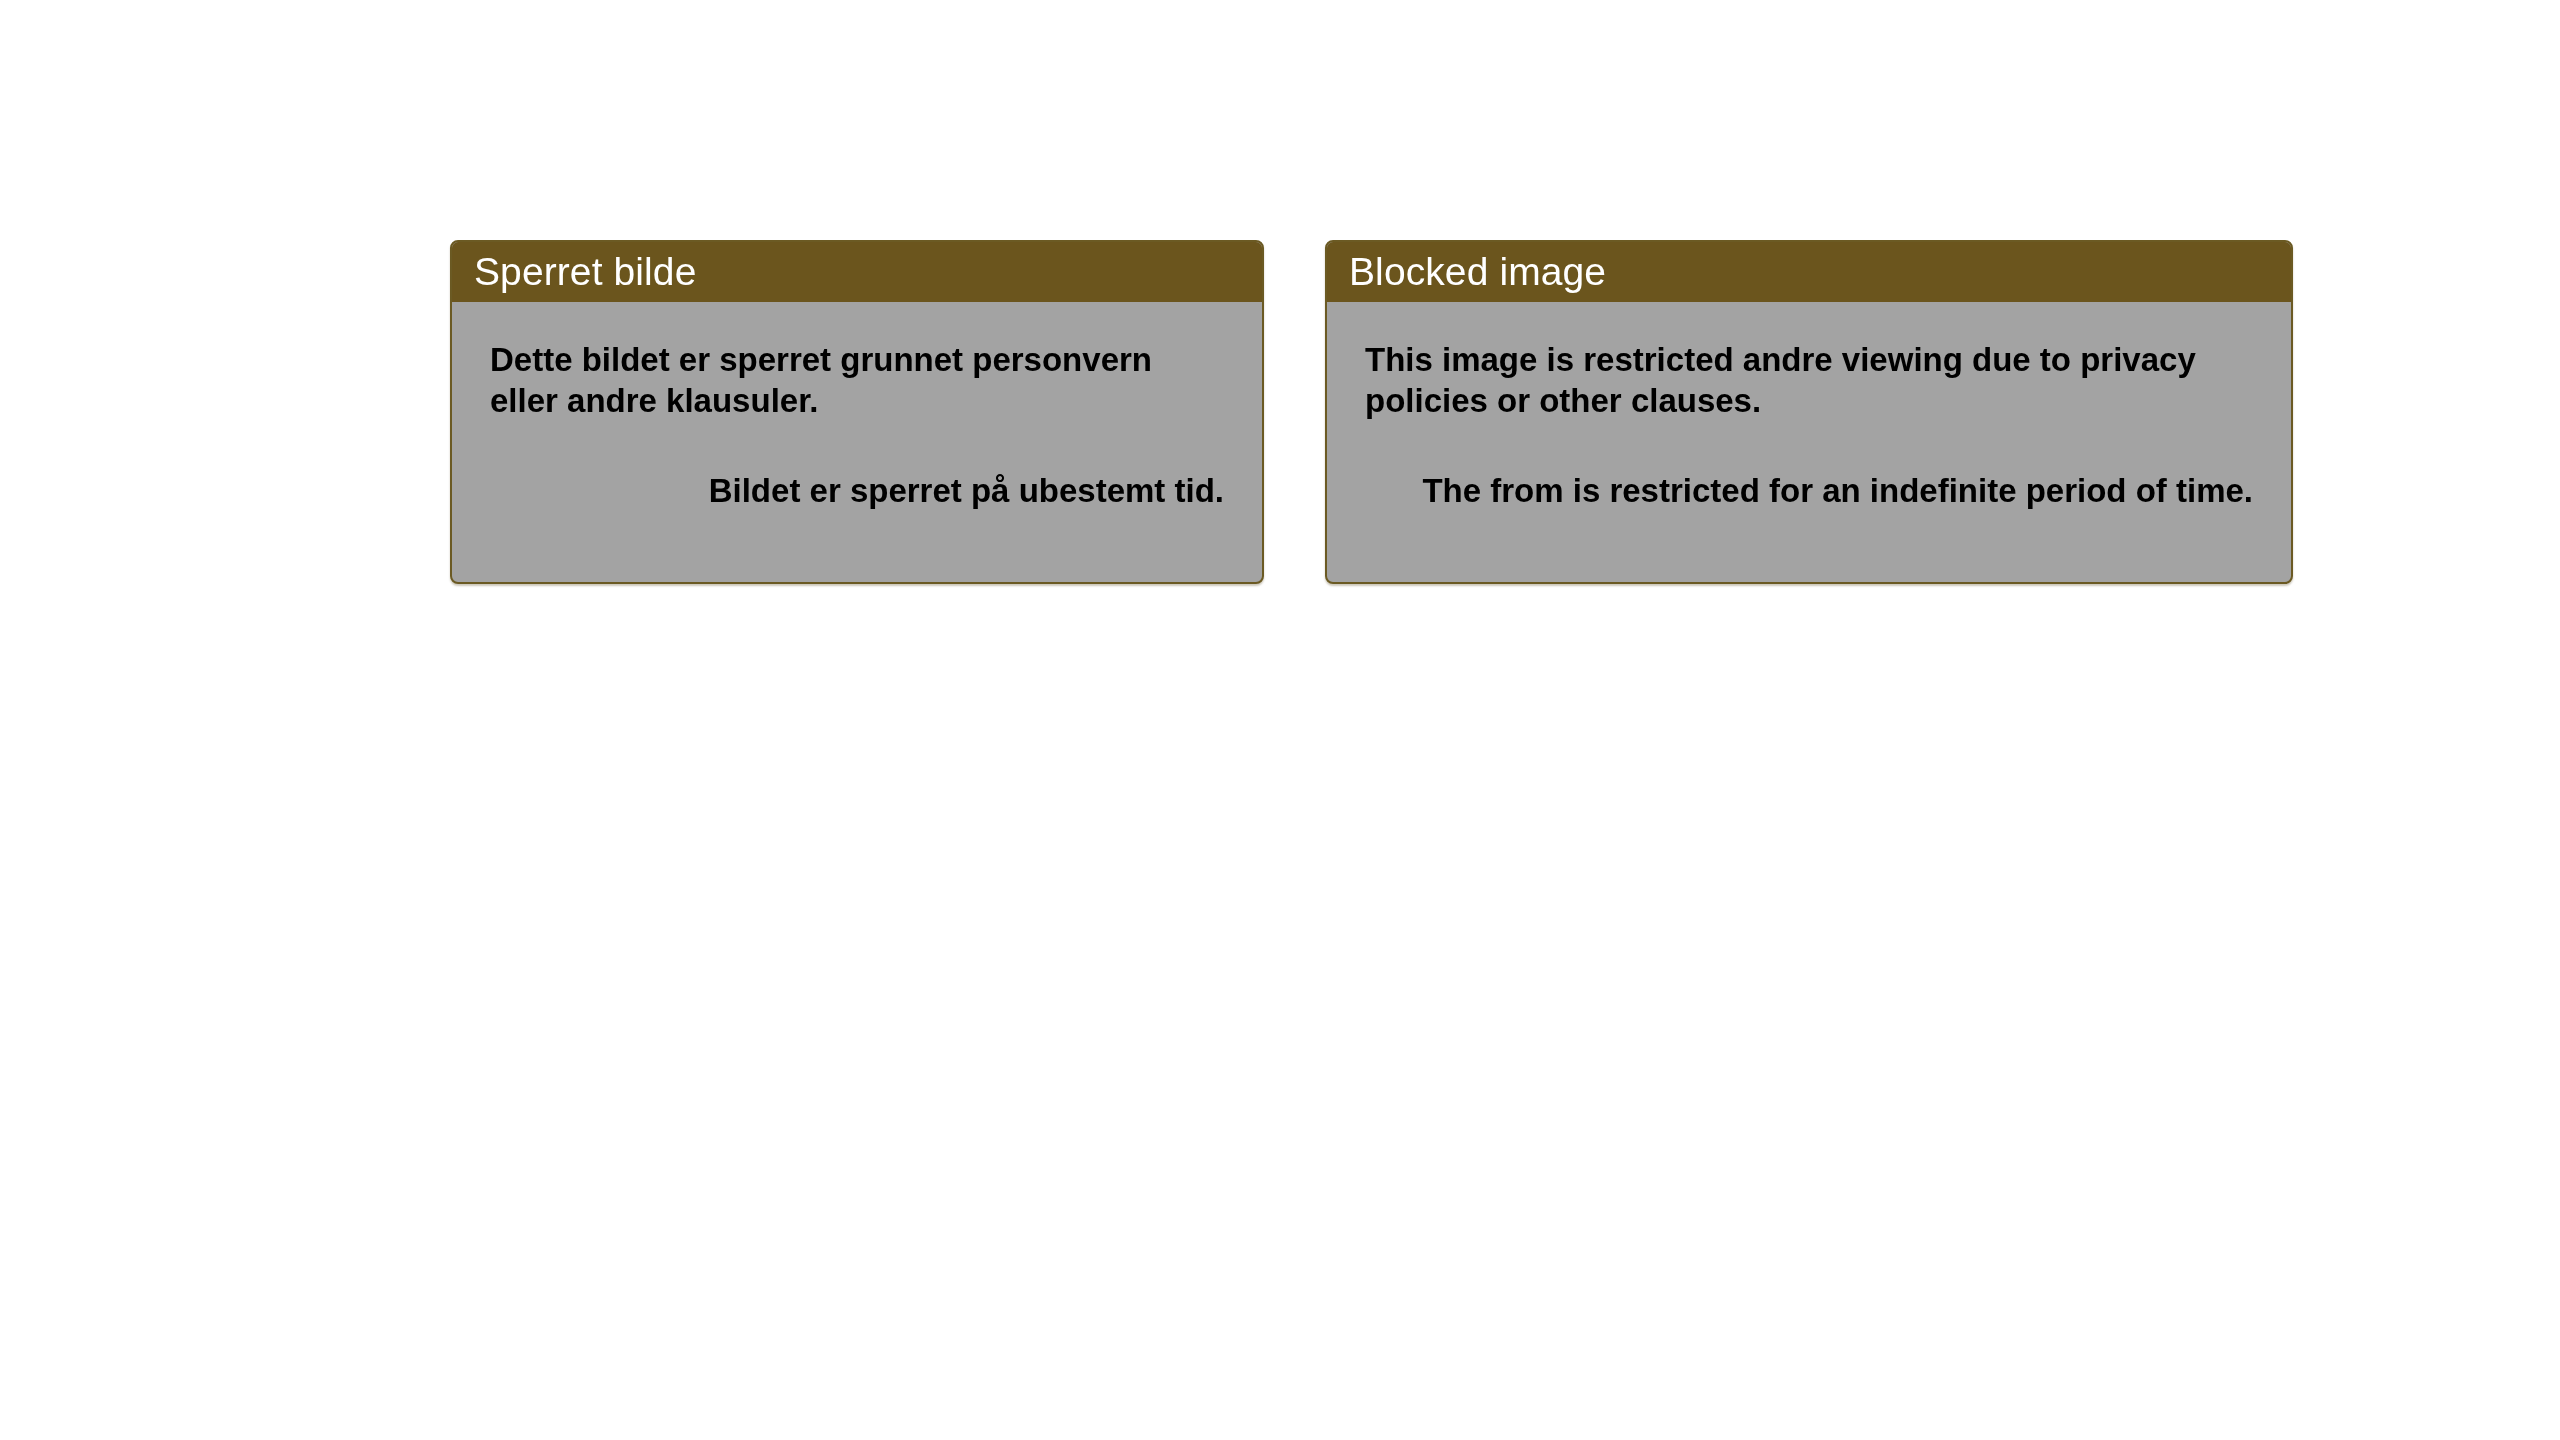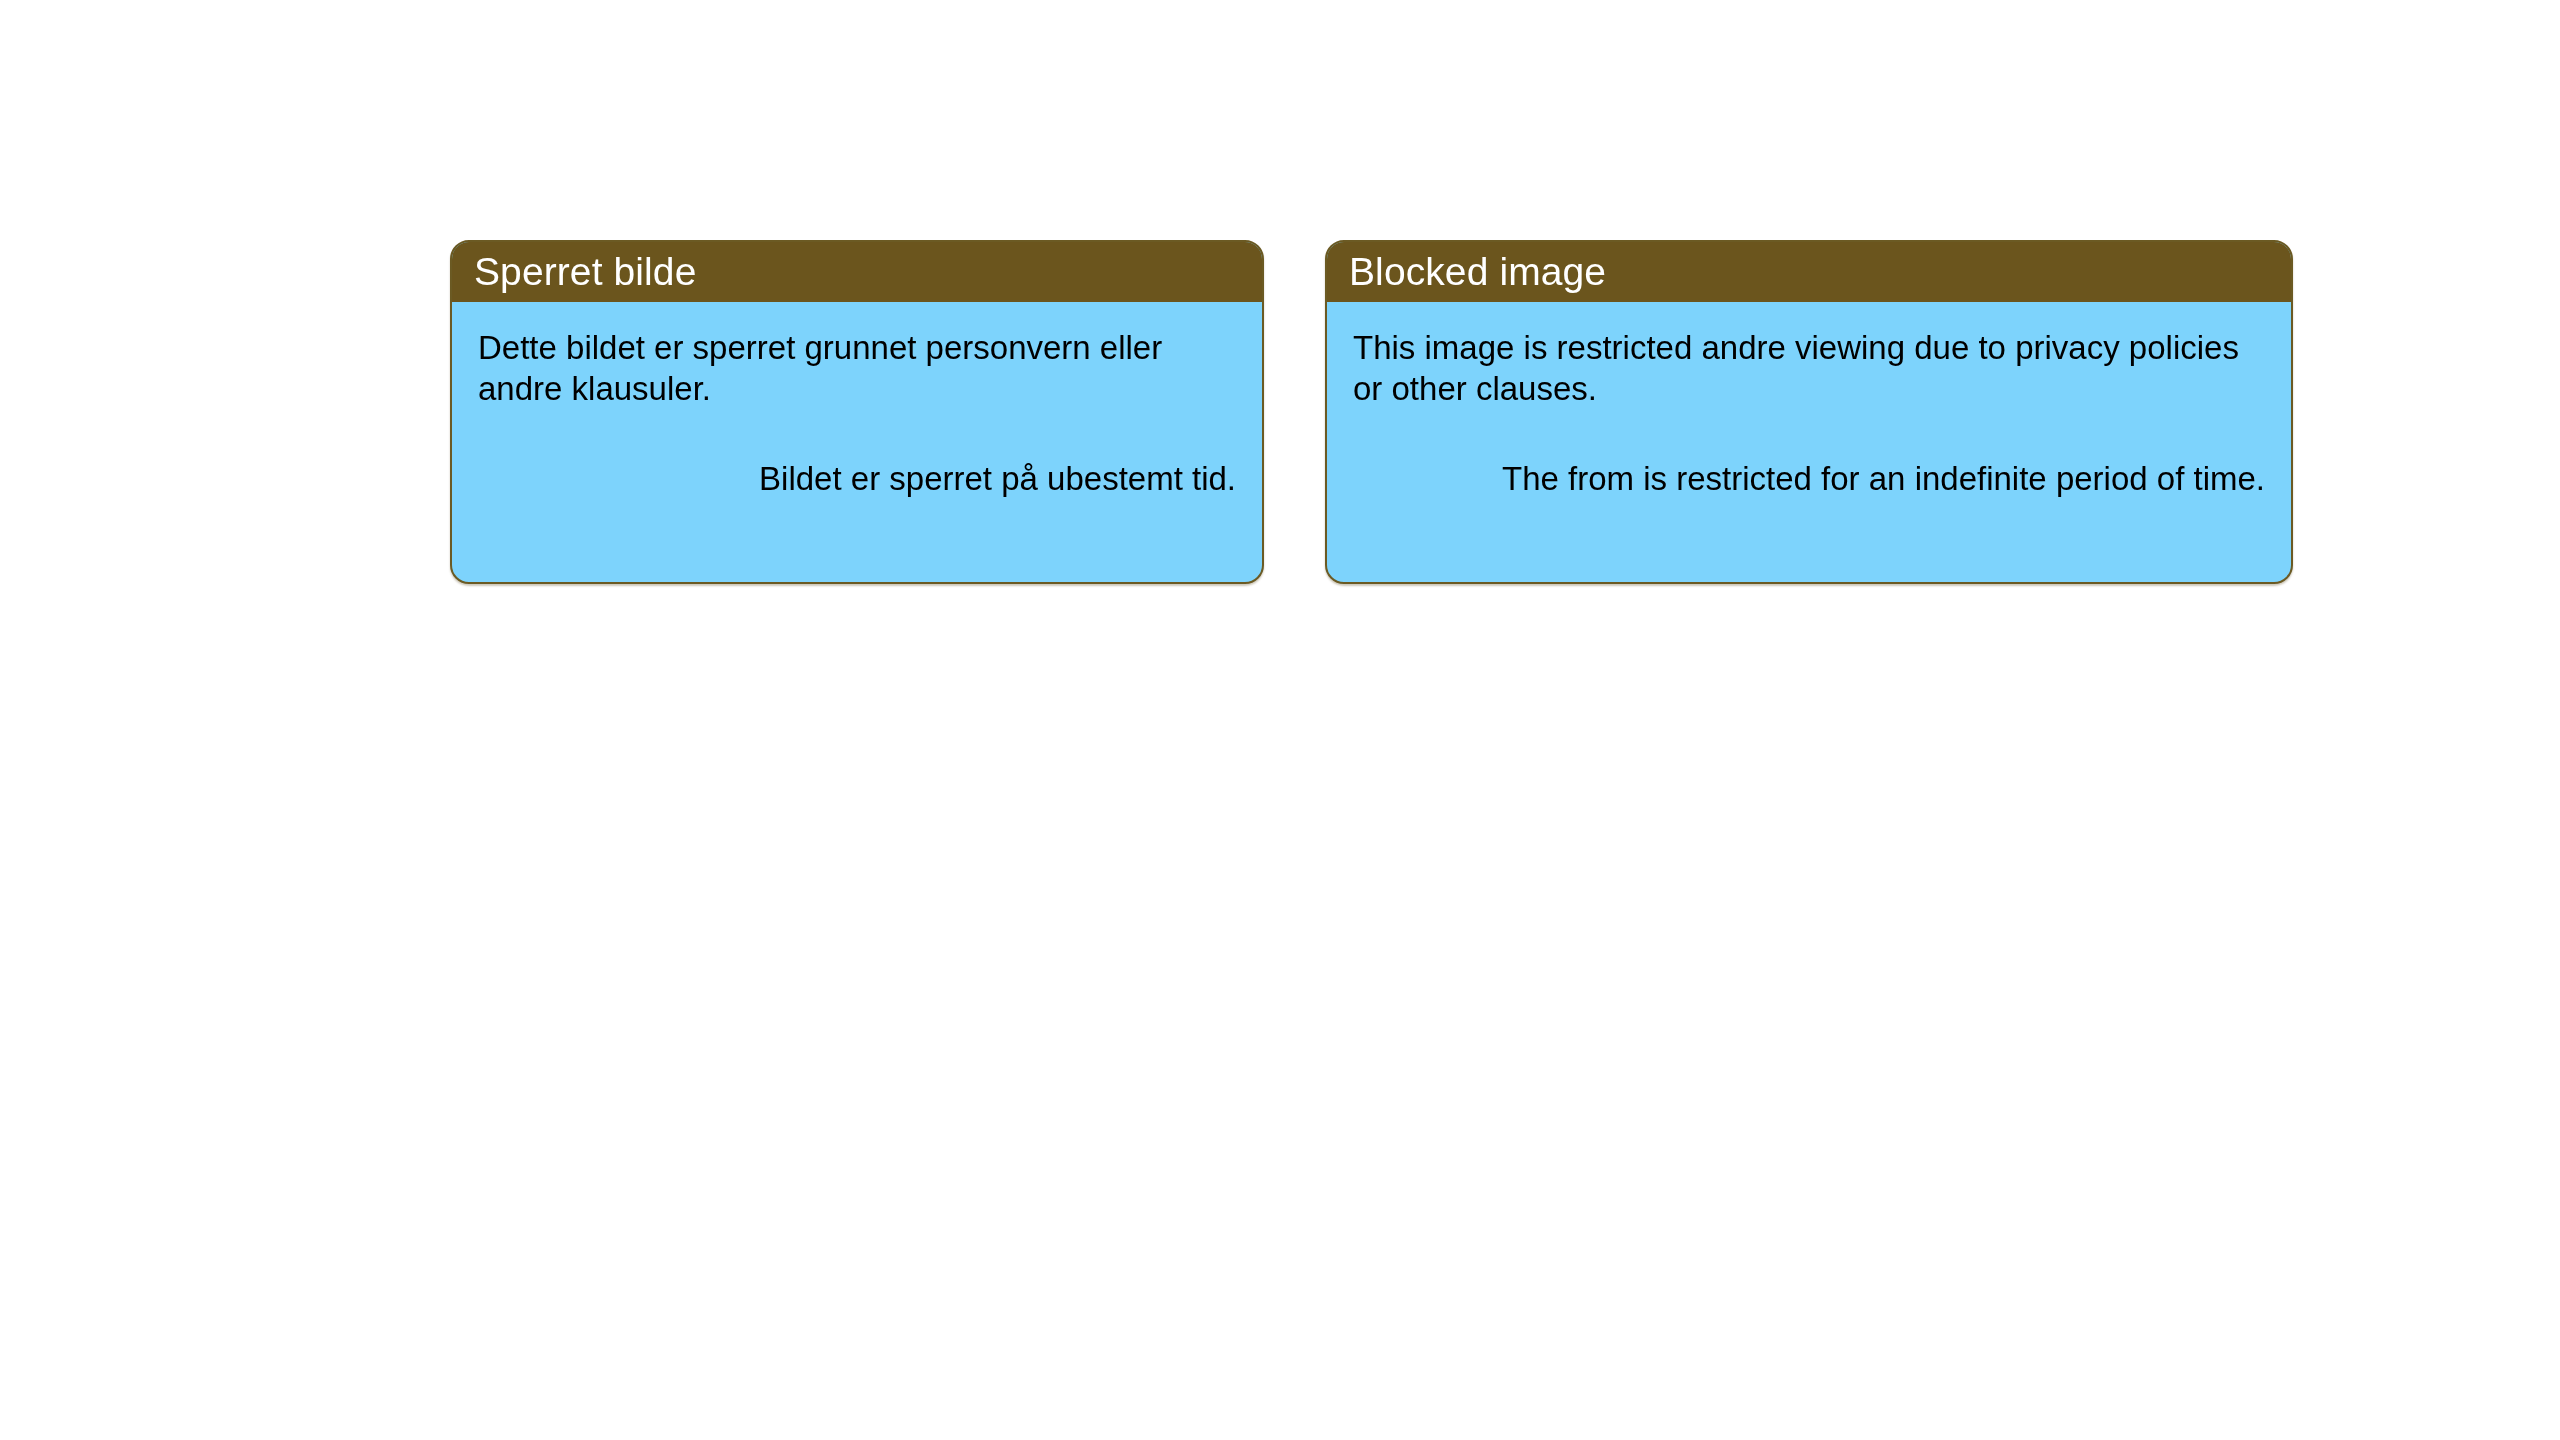--- a/index.html
+++ b/index.html
@@ -20,23 +20,23 @@
     position: relative;
     width: 2560px;
     height: 1440px;
     background: #ffffff;
   }
 
   
   .notice-card {
     position: absolute;
     box-sizing: border-box;
-    background: #7dd3fc;
+    background: #a3a3a3;
     border: 2px solid #6b5a23;
-    border-radius: 19px;
+    border-radius: 8px;
     overflow: hidden;
     box-shadow: 0 2px 2px rgba(90, 74, 30, 0.30);
   }
 
   .notice-card .card-header {
     box-sizing: border-box;
     background: #6b551d;
     height: 62px;
     display: flex;
     align-items: center;
@@ -56,23 +56,23 @@
   }
 
   .notice-card .card-body {
     box-sizing: border-box;
     padding: 26px 26px 0 26px;
   }
 
   .notice-card .card-paragraph {
     color: #000000;
     font-size: 33px;
-    font-weight: 400;
+    font-weight: 700;
     line-height: 1.24;
-    margin: 0;
+    margin: 12px;
   }
 
   .notice-card .card-paragraph + .card-paragraph {
     margin-top: 49px;
     text-align: right;
   }
 
   
   #card-no {
     left: 450px;

